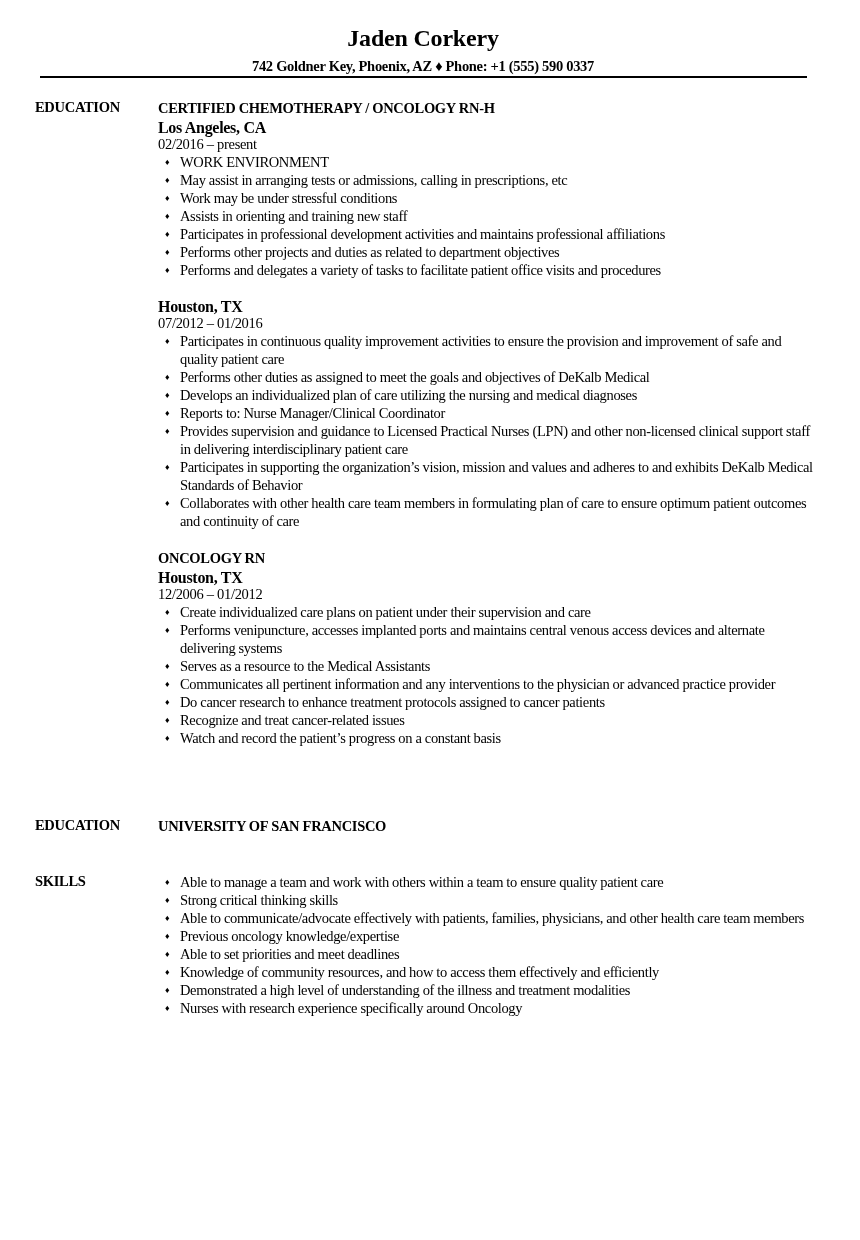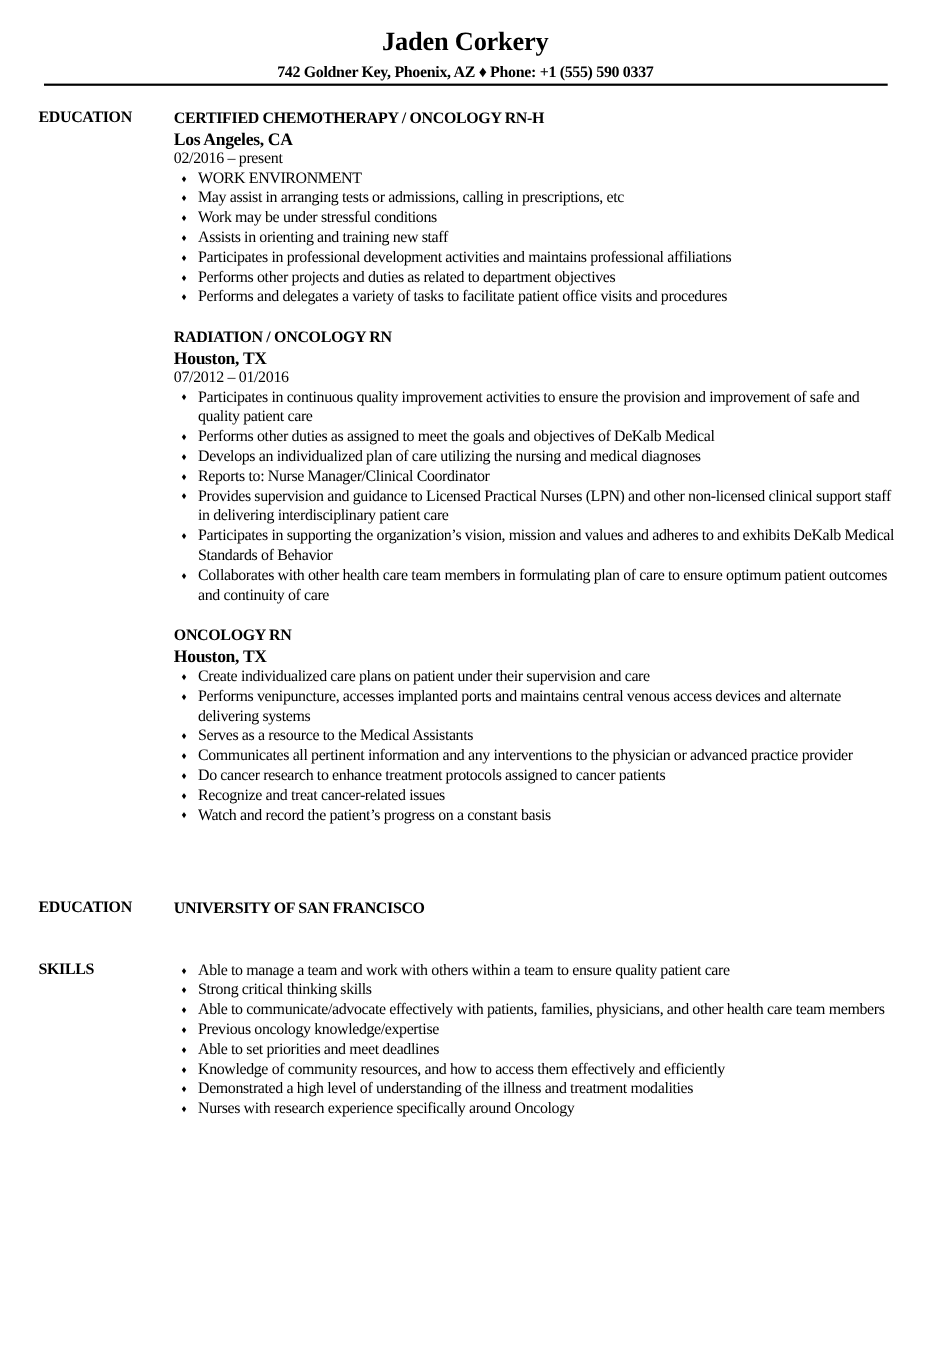--- a/index.html
+++ b/index.html
@@ -50,36 +50,36 @@
           <li><span class="dot">♦</span><span>WORK ENVIRONMENT</span></li>
           <li><span class="dot">♦</span><span>May assist in arranging tests or admissions, calling in prescriptions, etc</span></li>
           <li><span class="dot">♦</span><span>Work may be under stressful conditions</span></li>
           <li><span class="dot">♦</span><span>Assists in orienting and training new staff</span></li>
           <li><span class="dot">♦</span><span>Participates in professional development activities and maintains professional affiliations</span></li>
           <li><span class="dot">♦</span><span>Performs other projects and duties as related to department objectives</span></li>
           <li><span class="dot">♦</span><span>Performs and delegates a variety of tasks to facilitate patient office visits and procedures</span></li>
         </ul>
       </div>
       <div class="job">
-        <div class="job-title">RADIATION / ONCOLOGY RN</div>
         <div class="job-loc">Houston, TX</div>
         <div class="job-date">07/2012 – 01/2016</div>
         <ul class="bullets">
           <li><span class="dot">♦</span><span>Participates in continuous quality improvement activities to ensure the provision and improvement of safe and quality patient care</span></li>
           <li><span class="dot">♦</span><span>Performs other duties as assigned to meet the goals and objectives of DeKalb Medical</span></li>
           <li><span class="dot">♦</span><span>Develops an individualized plan of care utilizing the nursing and medical diagnoses</span></li>
           <li><span class="dot">♦</span><span>Reports to: Nurse Manager/Clinical Coordinator</span></li>
           <li><span class="dot">♦</span><span>Provides supervision and guidance to Licensed Practical Nurses (LPN) and other non-licensed clinical support staff in delivering interdisciplinary patient care</span></li>
           <li><span class="dot">♦</span><span>Participates in supporting the organization’s vision, mission and values and adheres to and exhibits DeKalb Medical Standards of Behavior</span></li>
           <li><span class="dot">♦</span><span>Collaborates with other health care team members in formulating plan of care to ensure optimum patient outcomes and continuity of care</span></li>
         </ul>
       </div>
       <div class="job">
         <div class="job-title">ONCOLOGY RN</div>
         <div class="job-loc">Houston, TX</div>
+        <div class="job-date">12/2006 – 01/2012</div>
         <ul class="bullets">
           <li><span class="dot">♦</span><span>Create individualized care plans on patient under their supervision and care</span></li>
           <li><span class="dot">♦</span><span>Performs venipuncture, accesses implanted ports and maintains central venous access devices and alternate delivering systems</span></li>
           <li><span class="dot">♦</span><span>Serves as a resource to the Medical Assistants</span></li>
           <li><span class="dot">♦</span><span>Communicates all pertinent information and any interventions to the physician or advanced practice provider</span></li>
           <li><span class="dot">♦</span><span>Do cancer research to enhance treatment protocols assigned to cancer patients</span></li>
           <li><span class="dot">♦</span><span>Recognize and treat cancer-related issues</span></li>
           <li><span class="dot">♦</span><span>Watch and record the patient’s progress on a constant basis</span></li>
         </ul>
       </div>

